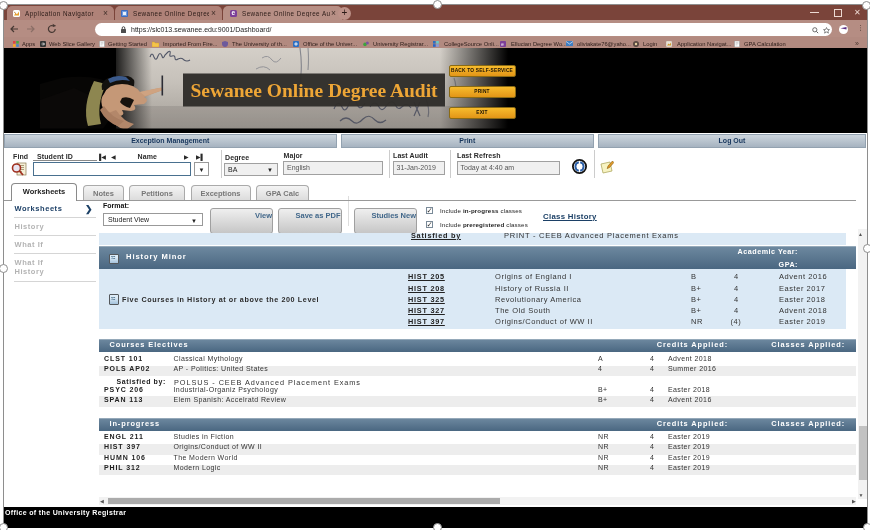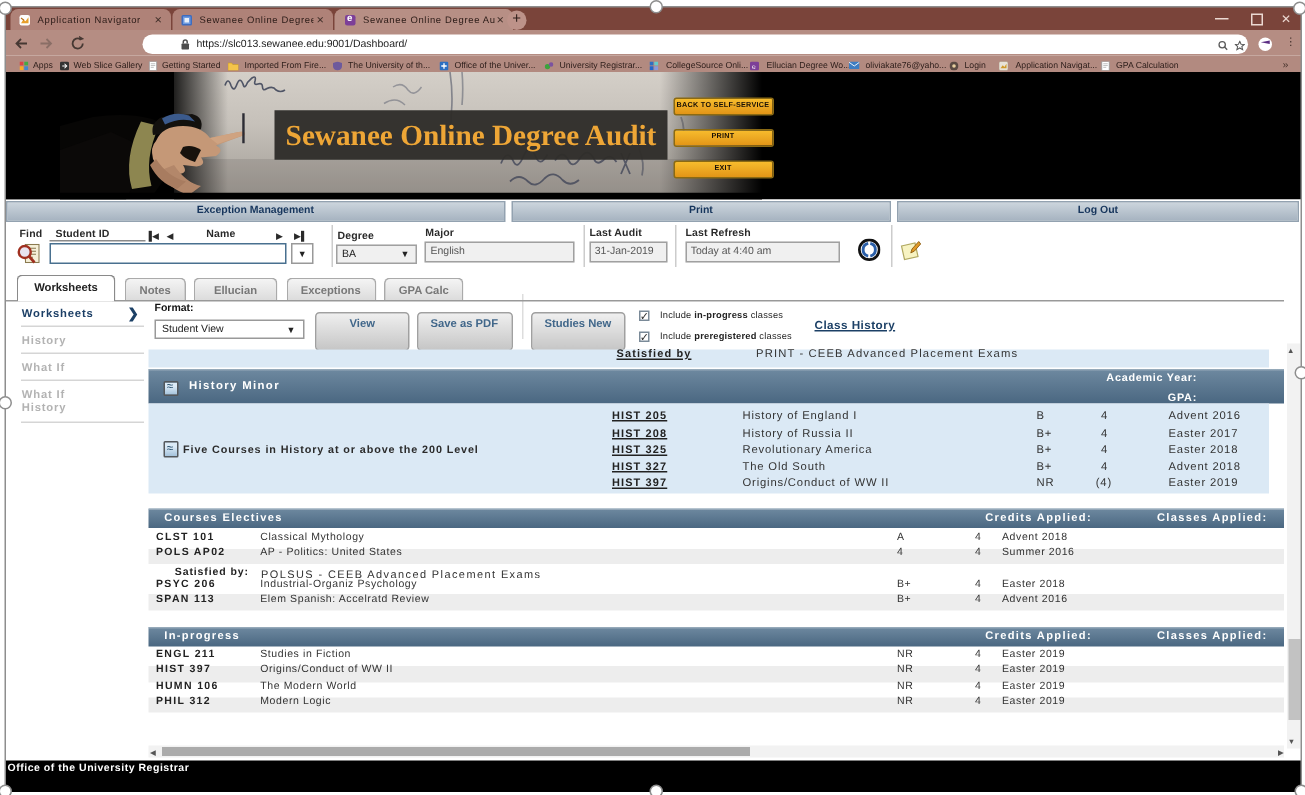--- a/index.html
+++ b/index.html
@@ -38,21 +38,21 @@
   .wtab{top:184.5px;height:15px;background:linear-gradient(#f4f4f4,#dcdcdc);
      border:1px solid #aaa;border-bottom:none;border-radius:4px 4px 0 0;box-sizing:border-box;
      color:#777;font-weight:bold;font-size:7.5px;text-align:center;line-height:15px;}
   #wtab-active{left:11px;top:183px;width:66px;height:18px;background:#fff;
      border:1px solid #8a8a8a;border-bottom:none;border-radius:4px 4px 0 0;box-sizing:border-box;
      color:#222;font-weight:bold;font-size:7.5px;text-align:center;line-height:16px;z-index:5;}
   .sideit{left:14.5px;font-size:7.5px;font-weight:bold;color:#b3b3b3;letter-spacing:.55px;}
   .sdiv{left:14px;width:82px;height:1px;background:#d5d5d5;}
   .gbtn{top:207.5px;height:26px;background:linear-gradient(#efefef,#c6c6c6);
      border:1px solid #a0a0a0;border-radius:3px;box-sizing:border-box;
-     color:#41678a;font-weight:bold;font-size:7.5px;text-align:center;line-height:14px;}
+     color:#41678a;font-weight:bold;font-size:7.5px;text-align:right;line-height:14px;}
   .cbx{width:7px;height:7px;box-sizing:border-box;background:#fff;border:1px solid #7a8a98;
      font-size:7.5px;line-height:5.5px;color:#333;text-align:center;overflow:visible;}
   .ck{font-size:6.2px;color:#222;white-space:nowrap;}
   
   .secbar{left:99px;width:757px;background:linear-gradient(#6e89a0,#4a6781);color:#fff;box-shadow:inset 0 1px 0 rgba(255,255,255,.28);}
   .bluebk{left:99px;width:746.5px;background:#dbe9f5;}
   .rowtxt{font-size:7px;color:#333;white-space:nowrap;letter-spacing:.4px;}
   .r2{font-size:7.5px;letter-spacing:.55px;}
   .code{font-size:7px;color:#222;font-weight:bold;white-space:nowrap;letter-spacing:.9px;}
   .c2{font-size:7.3px;letter-spacing:.75px;text-decoration:underline;}
@@ -336,21 +336,21 @@
 </svg>
 <div class="abs vsep" style="left:593.5px;top:150px;height:28px;"></div>
 <svg class="abs" style="left:600px;top:159.5px;" width="14" height="14" viewBox="0 0 14 14">
   <path d="M1 4 L10 2 L12 11 L3 13 Z" fill="#f7f3c2" stroke="#b0a860" stroke-width=".8"></path>
   <path d="M12.5 1 L8 6 L7.2 8.6 L9.6 7.4 L13.8 2.6 Z" fill="#e09a28" stroke="#8a5a10" stroke-width=".6"></path>
 </svg>
 
 <div class="abs" style="left:4px;top:199.5px;width:852px;height:1px;background:#999;z-index:2;"></div>
 <div class="abs" id="wtab-active">Worksheets</div>
 <div class="abs wtab" style="left:83px;width:41px;">Notes</div>
-<div class="abs wtab" style="left:129px;width:56px;">Ellucian</div>
+<div class="abs wtab" style="left:129px;width:56px;">Petitions</div>
 <div class="abs wtab" style="left:190.5px;width:60px;">Exceptions</div>
 <div class="abs wtab" style="left:256px;width:53px;">GPA Calc</div>
 
 <div class="abs sideit" style="top:204px;color:#1c3f66;">Worksheets</div>
 <div class="abs" style="left:85px;top:203.5px;color:#1c4066;font-size:9px;font-weight:bold;">❯</div>
 <div class="abs sdiv" style="top:216.5px;"></div>
 <div class="abs sideit" style="top:222px;">History</div>
 <div class="abs sdiv" style="top:234.5px;"></div>
 <div class="abs sideit" style="top:240px;">What If</div>
 <div class="abs sdiv" style="top:252.5px;"></div>
@@ -383,21 +383,21 @@
   <div class="abs num" style="left:709.5px;top:1.6px;font-size:7.2px;">2018-2019</div>
   <div class="abs barsm" style="left:560px;top:14.3px;width:139px;text-align:right;font-size:7.2px;letter-spacing:.5px;">GPA:</div>
   <div class="abs num" style="left:709.5px;top:14.3px;font-size:7.2px;text-align:center;">3.24</div>
 </div>
 
 <div class="abs bluebk" style="top:269.3px;height:60px;">
   <div class="tgl" style="left:9.5px;top:25px;"></div>
   <div class="abs b" style="left:23px;top:25.5px;font-size:7.2px;letter-spacing:.6px;color:#2b2b2b;white-space:nowrap;">Five Courses in History at or above the 200 Level</div>
 </div>
 <div class="abs code c2" style="left:408px;top:272.2px;">HIST 205</div>
-<div class="abs rowtxt r2" style="left:495px;top:272.2px;">History of England I</div>
+<div class="abs rowtxt r2" style="left:495px;top:272.2px;">Origins of England I</div>
 <div class="abs rowtxt r2" style="left:691px;top:272.2px;">B</div>
 <div class="abs rowtxt r2" style="left:734px;top:272.2px;">4</div>
 <div class="abs rowtxt r2" style="left:779px;top:272.2px;">Advent 2016</div>
 <div class="abs code c2" style="left:408px;top:283.5px;">HIST 208</div>
 <div class="abs rowtxt r2" style="left:495px;top:283.5px;">History of Russia II</div>
 <div class="abs rowtxt r2" style="left:691px;top:283.5px;">B+</div>
 <div class="abs rowtxt r2" style="left:734px;top:283.5px;">4</div>
 <div class="abs rowtxt r2" style="left:779px;top:283.5px;">Easter 2017</div>
 <div class="abs code c2" style="left:408px;top:294.8px;">HIST 325</div>
 <div class="abs rowtxt r2" style="left:495px;top:294.8px;">Revolutionary America</div>

